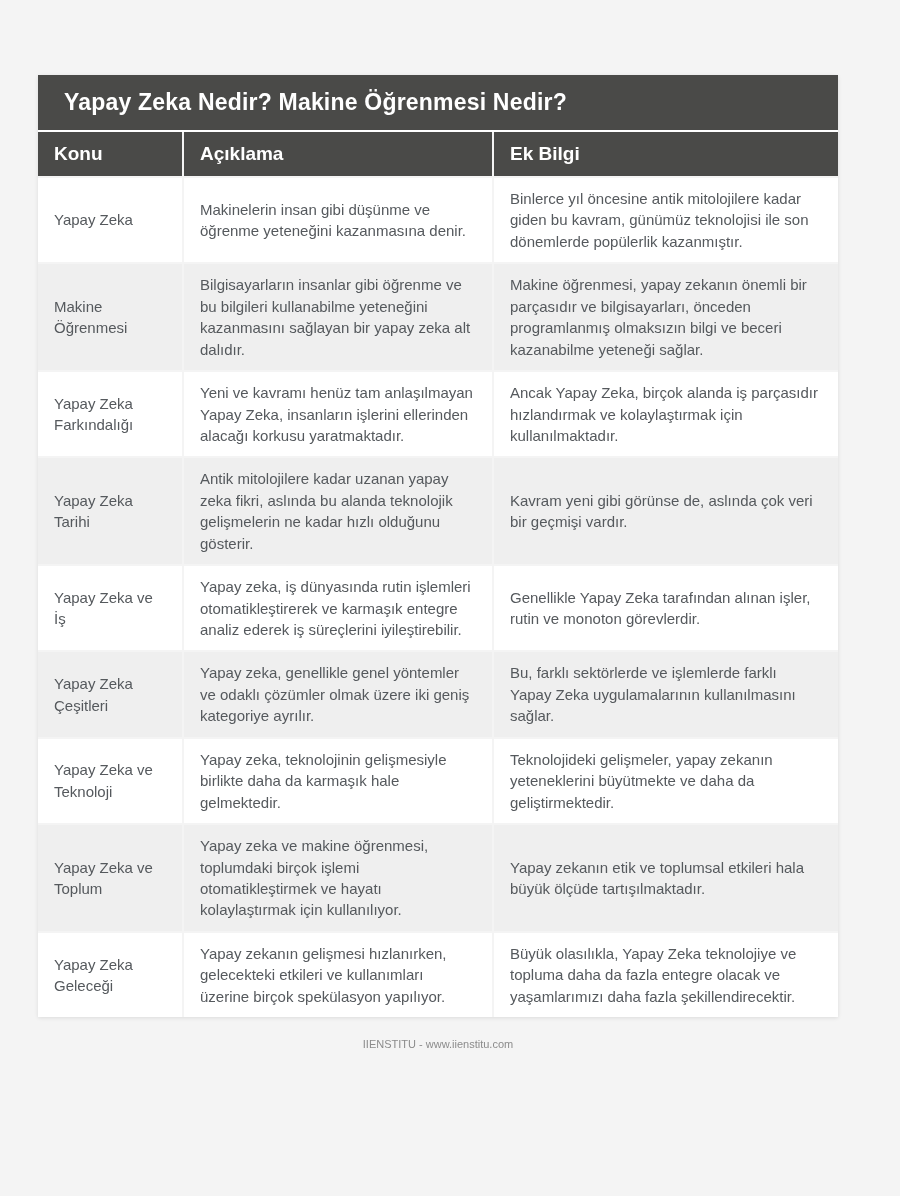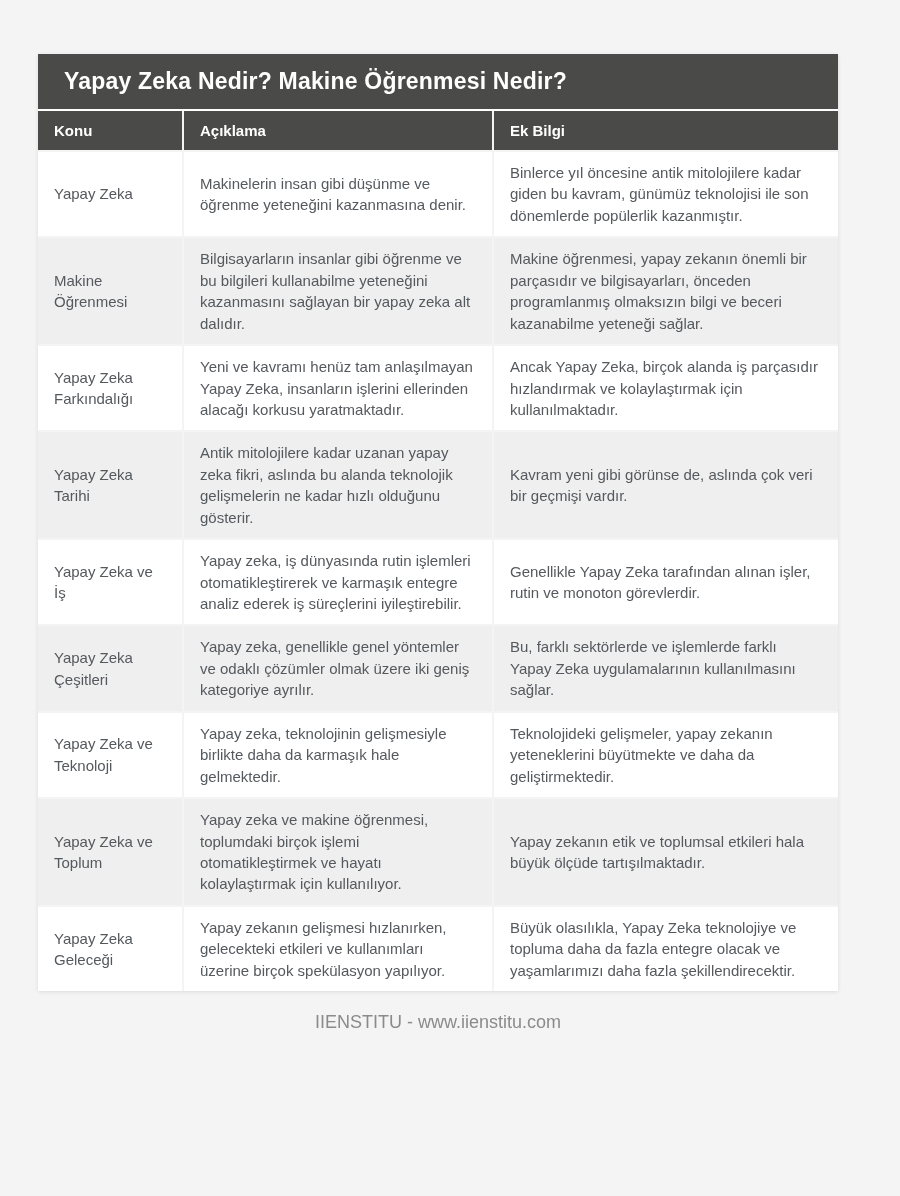--- a/index.html
+++ b/index.html
@@ -16,21 +16,21 @@
   html,body{margin:0;padding:0;}
   body{
     width:900px;
     min-height:1196px;
     background:var(--page-bg);
     font-family:"Liberation Sans","DejaVu Sans",sans-serif;
     color:var(--body-text);
   }
   .page{
     width:876px;
-    padding-top:54px;
+    padding-top:75px;
   }
   .card{
     width:800px;
     margin:0 auto;
     background:var(--card-bg);
     box-shadow:0 1px 4px rgba(0,0,0,0.10);
   }
   .card-title{
     background:var(--header-bg);
     color:var(--header-text);
@@ -50,37 +50,37 @@
   col.c2{width:310px;}
   col.c3{width:345px;}
   th,td{
     border:2px solid var(--grid-line);
     vertical-align:middle;
     text-align:left;
   }
   th{
     background:var(--header-bg);
     color:var(--header-text);
-    font-size:15px;
+    font-size:19px;
     font-weight:700;
     padding:11px 16px;
   }
   td{
     font-size:15px;
     line-height:1.43;
     padding:10px 17px 10px 16px;
     background:var(--card-bg);
   }
   tbody tr:nth-child(even) td{
     background:var(--row-alt-bg);
   }
   .footer{
     text-align:center;
     margin:21px 0 18px 0;
-    font-size:18px;
+    font-size:11px;
     color:var(--footer-text);
   }
 </style>
 </head>
 <body>
 
 <div class="page">
   <div class="card">
     <div class="card-title">Yapay Zeka Nedir? Makine Öğrenmesi Nedir?</div>
 

